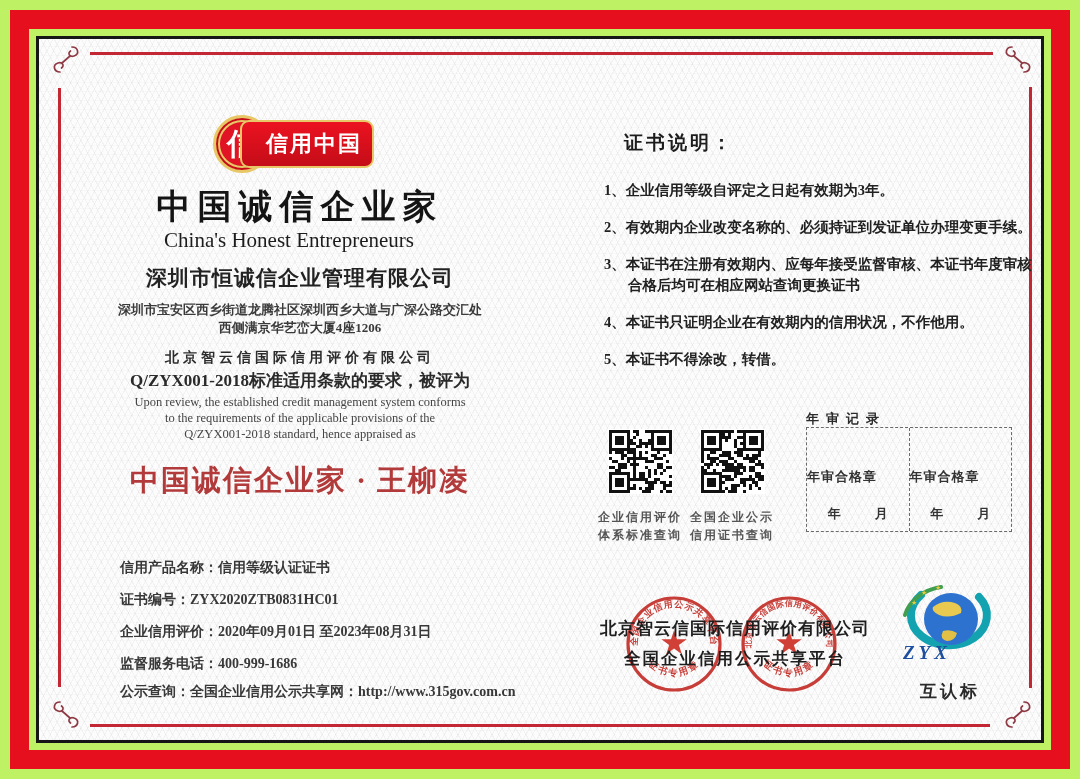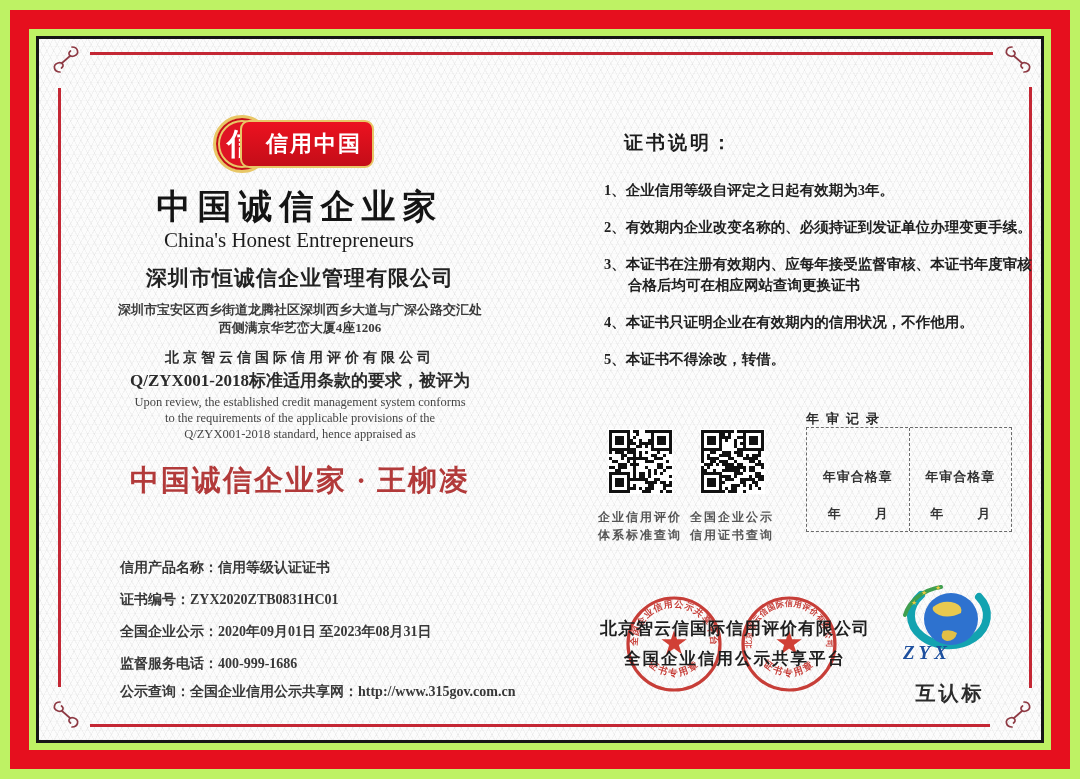--- a/index.html
+++ b/index.html
@@ -50,32 +50,32 @@
   
   .qr-box{position:absolute;width:64px;height:64px;z-index:3;background:#fff;}
   .qr-label{position:absolute;z-index:3;font-size:12px;font-weight:bold;color:#555;
             letter-spacing:2px;text-align:center;width:110px;line-height:18px;}
   
   .audit-title{left:806px;top:410px;font-size:13px;font-weight:bold;color:#2b2b2b;letter-spacing:7px;}
   .audit-box{position:absolute;left:806px;top:427px;width:206px;height:105px;z-index:3;
              border:1.5px dashed #6a6a6a;display:flex;box-sizing:border-box;}
   .audit-cell{flex:1;position:relative;}
   .audit-cell:first-child{border-right:1.5px dashed #6a6a6a;}
-  .audit-stamp{position:absolute;top:40px;width:100%;text-align:center;
+  .audit-stamp{position:absolute;top:40px;width:100%;text-align:left;
                font-size:13px;font-weight:bold;color:#333;letter-spacing:1px;}
   .audit-date{position:absolute;bottom:8px;width:100%;display:flex;justify-content:center;gap:34px;
               font-size:13px;font-weight:bold;color:#333;}
   
   .stamp{position:absolute;z-index:3;opacity:.95;}
   .issuer-line1{left:555px;top:617px;width:360px;font-size:17px;font-weight:bold;color:#1e1e1e;
                 letter-spacing:1px;z-index:4;}
   .issuer-line2{left:555px;top:648px;width:360px;font-size:16.5px;font-weight:bold;color:#1e1e1e;
                 letter-spacing:2px;z-index:4;}
   .zyx-logo{position:absolute;left:891px;top:585px;z-index:3;}
-  .mutual{left:880px;top:680px;width:140px;font-size:20px;font-weight:bold;color:#2a2a2a;letter-spacing:3px;}
+  .mutual{left:880px;top:680px;width:140px;font-size:17px;font-weight:bold;color:#2a2a2a;letter-spacing:3px;}
 </style>
 </head>
 <body>
 
 <div class="stage">
 
   <div class="frame-red"></div>
   <div class="frame-black"></div>
 
   <div class="inner-line" style="left:90px;top:52px;width:903px;height:2.5px;"></div>
@@ -131,21 +131,21 @@
   <div class="abs ctr eng">
     <div>Upon review, the established credit management system conforms</div>
     <div>to the requirements of the applicable provisions of the</div>
     <div>Q/ZYX001-2018 standard, hence appraised as</div>
   </div>
   <div class="abs ctr award">中国诚信企业家 · 王柳凌</div>
 
   <div class="abs details">
     <div class="row"><span>信用产品名称：</span><span>信用等级认证证书</span></div>
     <div class="row"><span>证书编号：</span><span>ZYX2020ZTB0831HC01</span></div>
-    <div class="row"><span>全国企业公示：</span><span>2020年09月01日 至2023年08月31日</span></div>
+    <div class="row"><span>企业信用评价：</span><span>2020年09月01日 至2023年08月31日</span></div>
     <div class="row"><span>监督服务电话：</span><span>400-999-1686</span></div>
   </div>
   <div class="abs query">公示查询：全国企业信用公示共享网：http://www.315gov.com.cn</div>
 
   <div class="abs notes">
     <h2>证书说明：</h2>
     <ul>
       <li>1、企业信用等级自评定之日起有效期为3年。</li>
       <li>2、有效期内企业改变名称的、必须持证到发证单位办理变更手续。</li>
       <li>3、本证书在注册有效期内、应每年接受监督审核、本证书年度审核合格后均可在相应网站查询更换证书</li>

